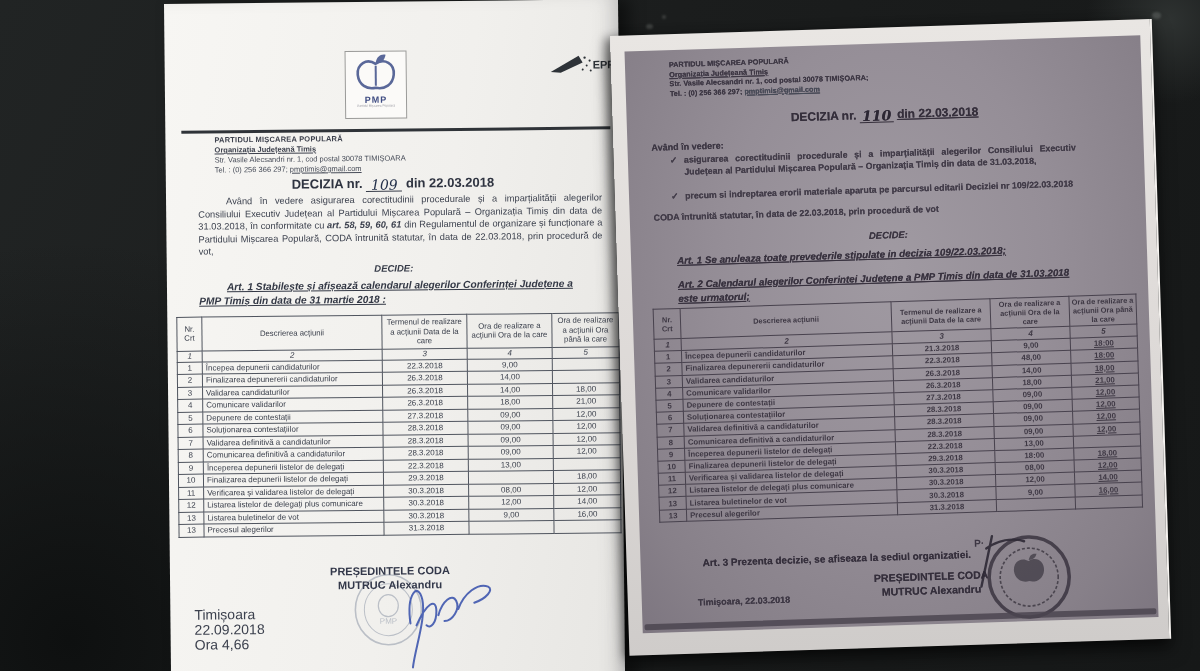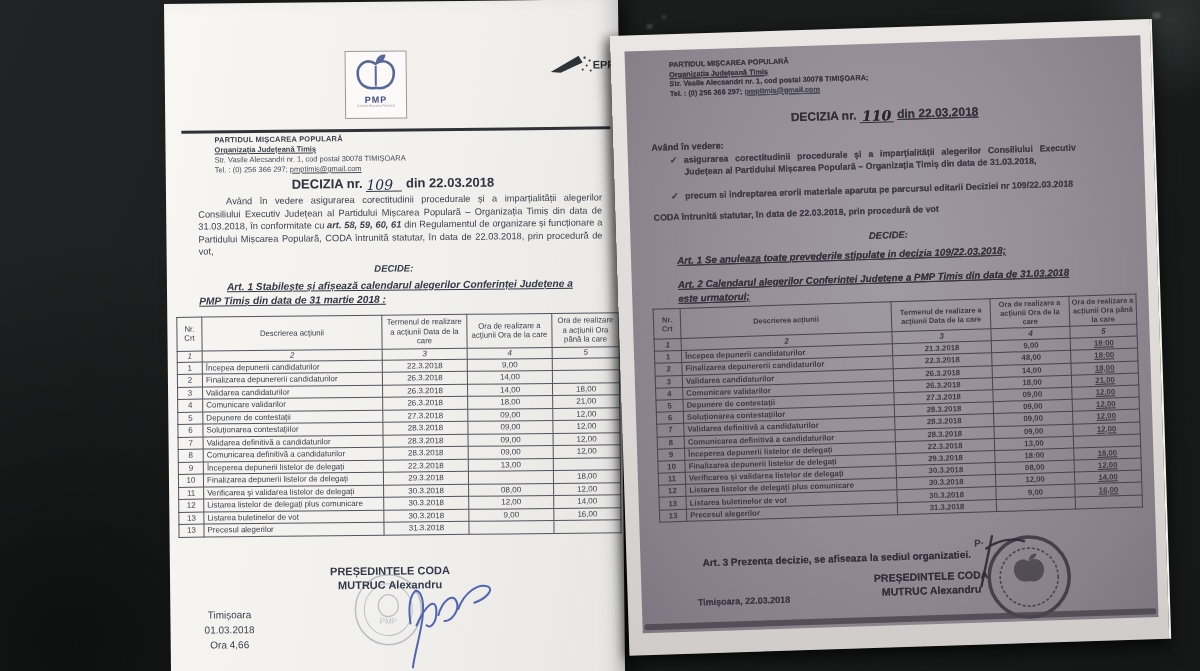--- a/index.html
+++ b/index.html
@@ -20,21 +20,21 @@
     background:#fbfaf8;text-align:center;}
   .pmp-box .pmp-word{font-size:9px;font-weight:bold;color:#3f4c82;letter-spacing:1px;line-height:8px;}
   .pmp-box .pmp-sub{font-size:3.5px;color:#9a9aa2;white-space:nowrap;transform:scale(.9);}
   .epp{position:absolute;left:384px;top:52px;width:70px;height:30px;}
   .head-rule{position:absolute;left:16px;top:127px;width:429px;height:3px;background:#2f3338;}
   .lh-left{position:absolute;left:49px;top:132px;font-size:7.5px;line-height:10px;color:#474c58;}
   .lh-left .lh1{font-weight:bold;letter-spacing:.2px;color:#3d414d;}
   .lh-left .lh2{font-weight:bold;text-decoration:underline;color:#3d414d;}
   .lh-left a, .email{ text-decoration:underline;color:#474c58;}
   .title-l{position:absolute;left:0;top:174px;width:100%;text-align:center;font-size:13px;font-weight:bold;color:#2e3340;}
-  .hand-num{display:inline-block;min-width:36px;border-bottom:1.5px solid #3a3f4c;text-align:left;
+  .hand-num{display:inline-block;min-width:36px;border-bottom:1.5px solid #3a3f4c;text-align:center;
     font-family:"DejaVu Serif",serif;font-style:italic;font-weight:normal;font-size:14px;color:#23304a;
     line-height:12px;vertical-align:-2px;}
   .preamble{position:absolute;left:32px;top:192px;width:404px;font-size:9.3px;line-height:12.6px;
     text-align:justify;text-indent:28px;color:#3c414e;}
   .decide-l{position:absolute;left:0;top:261px;width:100%;text-align:center;font-size:9.5px;
     font-weight:bold;font-style:italic;color:#363b48;}
   .art1-l{position:absolute;left:32px;top:277px;width:396px;font-size:10.2px;line-height:14px;
     font-weight:bold;font-style:italic;text-decoration:underline;text-indent:28px;color:#333845;}
   .doc-table{position:absolute;border-collapse:collapse;table-layout:fixed;background:transparent;}
   .doc-table th,.doc-table td{border:1px solid #50555f;overflow:hidden;}
@@ -45,21 +45,21 @@
   .tbl-left th:nth-child(1){width:20px;}
   .tbl-left th:nth-child(2){width:175px;}
   .tbl-left th:nth-child(3){width:80px;}
   .tbl-left th:nth-child(4){width:80px;}
   .tbl-left th:nth-child(5){width:62px;}
   .numrow td{font-style:italic;height:10px;font-size:8px;}
   .sign-l{position:absolute;left:70px;top:562px;width:300px;text-align:center;font-size:11px;
     font-weight:bold;line-height:14px;color:#33384a;}
   .stamp-l{position:absolute;left:168px;top:556px;opacity:.55;}
   .sig-l{position:absolute;left:232px;top:552px;}
-  .foot-l{position:absolute;left:34px;top:604px;font-size:10px;line-height:15px;color:#3c414e;text-align:center;}
+  .foot-l{position:absolute;left:24px;top:604px;font-size:14px;line-height:15px;color:#3c414e;}
 
   
   .page-right{position:absolute;left:610px;top:36px;width:540px;height:620px;
     background:linear-gradient(180deg,#e9e6e3 0%,#dcd8d6 60%,#cfccca 100%);
     transform:rotate(-1.8deg);transform-origin:top left;
     border-right:2px solid #f4f1ee;
     box-shadow:-5px 2px 10px rgba(0,0,0,.45), 0 10px 18px rgba(0,0,0,.5);}
   .copy-area{position:absolute;left:14px;top:16px;right:10px;bottom:22px;
     background:radial-gradient(ellipse at 50% 38%,#a09aa2 0%,#958e97 45%,#878089 82%,#7d7680 100%);
     color:#453f4b;font-weight:bold;}
@@ -282,21 +282,21 @@
       <path d="M8,70 C4,40 16,28 20,46 C24,64 12,96 10,114 M14,72 C24,50 34,44 34,58 C34,70 28,76 24,72 M36,62 C40,48 50,40 54,48 C58,56 50,68 42,68 M56,56 C62,40 76,30 86,34 C92,37 84,46 72,50" fill="none" stroke="#3e57ae" stroke-width="2" stroke-linecap="round" opacity=".9"></path>
     </svg>
 
     <div class="sign-l">
       <div>PREȘEDINTELE CODA</div>
       <div>MUTRUC Alexandru</div>
     </div>
 
     <div class="foot-l">
       <div>Timișoara</div>
-      <div>01.03.2018</div>
+      <div>22.09.2018</div>
       <div>Ora 4,66</div>
     </div>
   </div>
 
   <div class="page-right">
     <div class="copy-area">
 
       <div class="lh-right t">
         <div>PARTIDUL MIȘCAREA POPULARĂ</div>
         <div class="lh2">Organizația Județeană Timiș</div>

